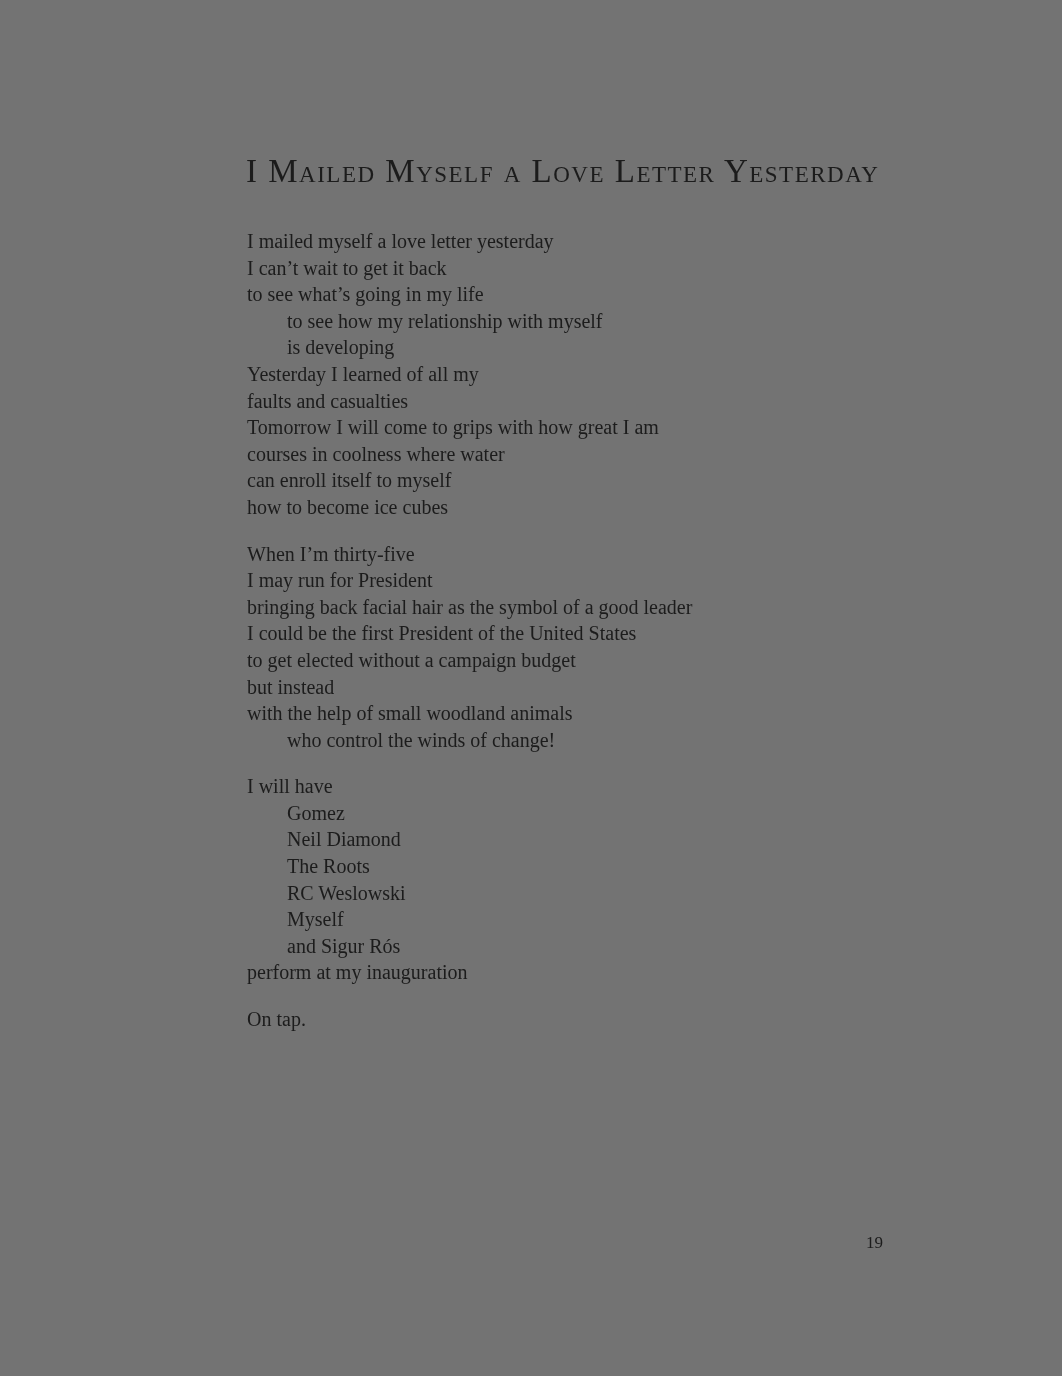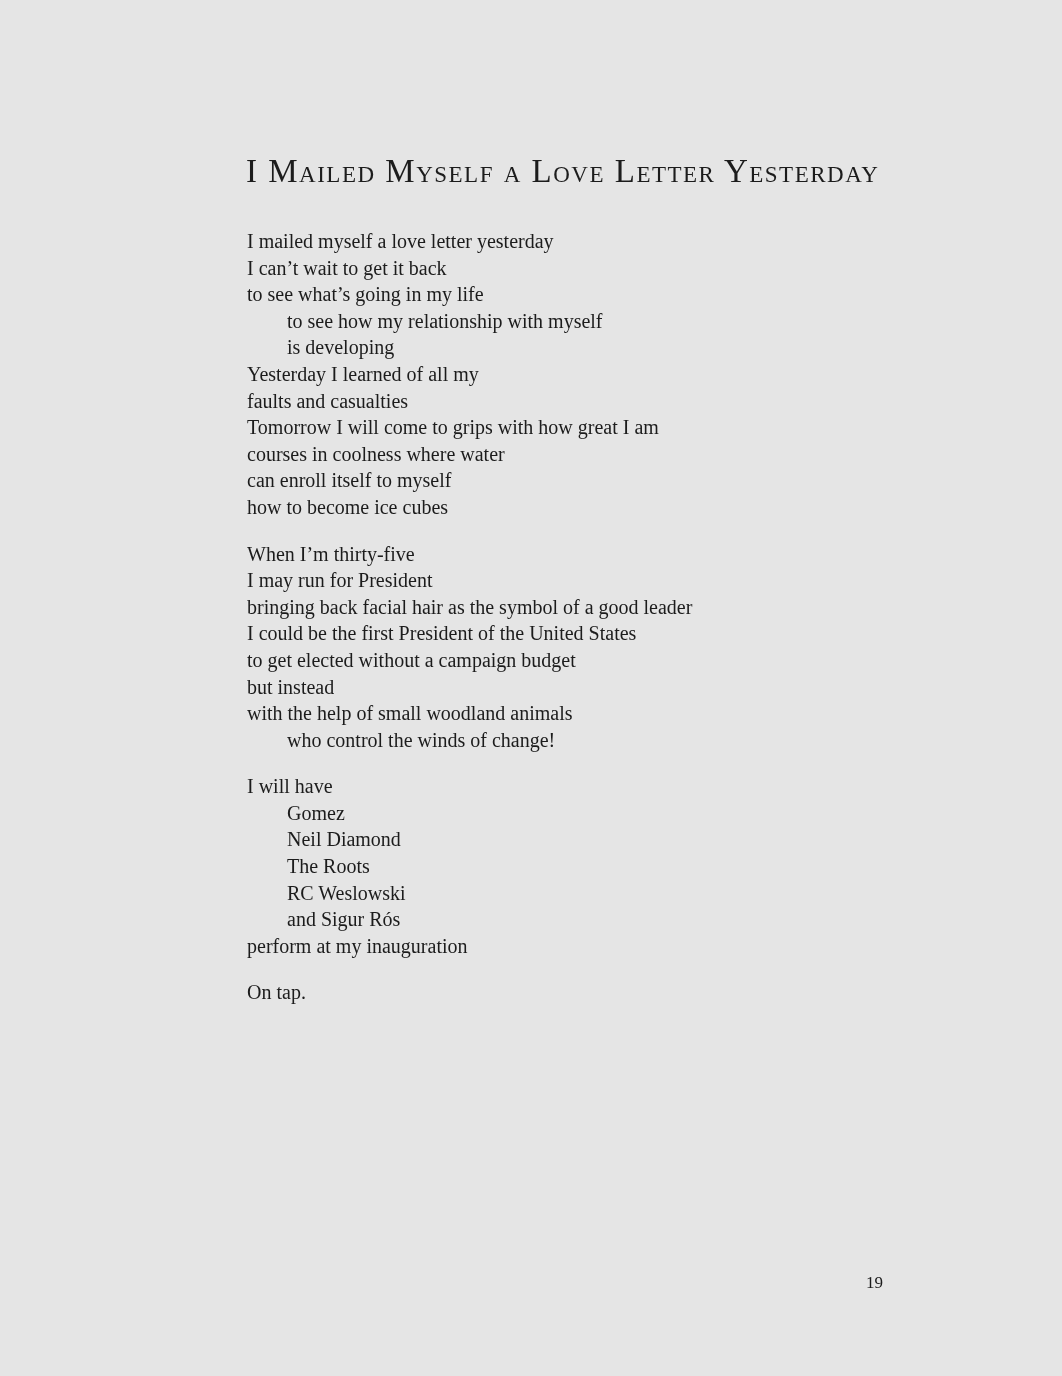--- a/index.html
+++ b/index.html
@@ -11,21 +11,21 @@
     width: 1062px;
     height: 1376px;
     position: relative;
     font-family: "Liberation Serif", serif;
     color: #1c1c1c;
     overflow: hidden;
   }
   .page {
     position: absolute;
     inset: 0;
-    background: #e5e5e5;
+    background: #737373;
   }
   .poem-title {
     position: absolute;
     left: 246px;
     top: 153px;
     margin: 0;
     font-size: 33px;
     font-weight: 400;
     font-variant: small-caps;
     letter-spacing: 1.5px;
@@ -46,21 +46,21 @@
   }
   .line {
     white-space: nowrap;
   }
   .line.indent {
     padding-left: 40px;
   }
   .page-number {
     position: absolute;
     left: 866px;
-    top: 1272px;
+    top: 1232px;
     font-size: 17px;
     line-height: 22px;
     color: #1c1c1c;
   }
 </style>
 </head>
 <body>
 
 <div class="page">
   <h1 class="poem-title">I Mailed Myself a Love Letter Yesterday</h1>
@@ -88,20 +88,21 @@
         <div class="line">but instead</div>
         <div class="line">with the help of small woodland animals</div>
         <div class="line indent">who control the winds of change!</div>
       </div>
       <div class="stanza">
         <div class="line">I will have</div>
         <div class="line indent">Gomez</div>
         <div class="line indent">Neil Diamond</div>
         <div class="line indent">The Roots</div>
         <div class="line indent">RC Weslowski</div>
+        <div class="line indent">Myself</div>
         <div class="line indent">and Sigur Rós</div>
         <div class="line">perform at my inauguration</div>
       </div>
       <div class="stanza">
         <div class="line">On tap.</div>
       </div>
     </div>
 
   <div class="page-number">19</div>
 </div>

